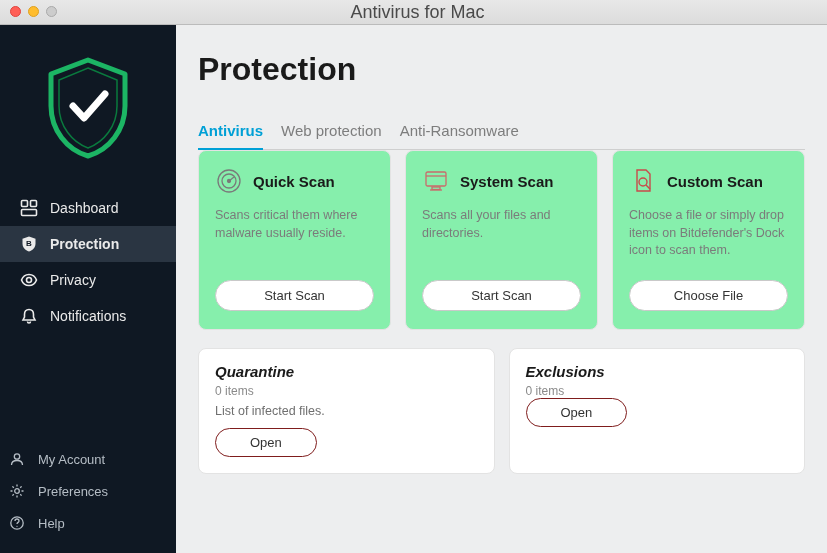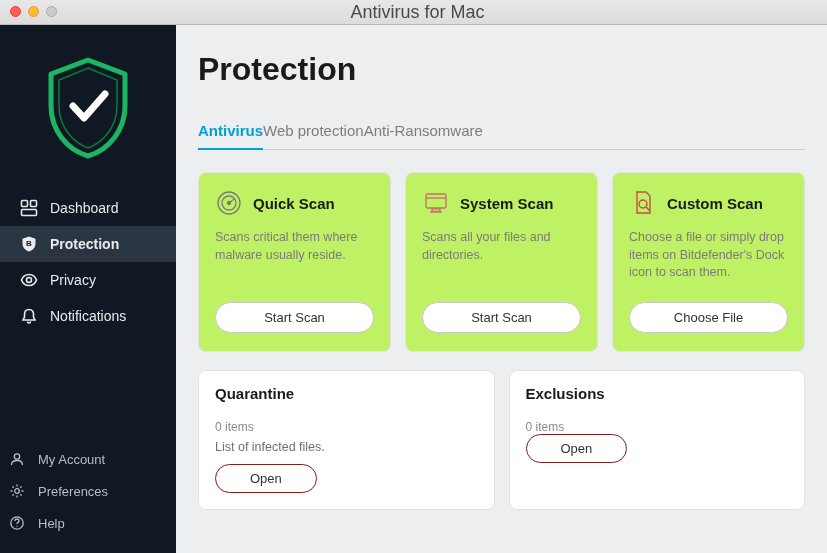--- a/index.html
+++ b/index.html
@@ -16,34 +16,34 @@
 .logo-area { height: 165px; display: flex; align-items: center; justify-content: center; }
 .shield-logo { width: 90px; height: 104px; }
 .nav { flex: 1; }
 .nav-item, .bottom-item { display: flex; align-items: center; gap: 12px; padding: 9px 20px; font-size: 14px; color: #eaeaea; cursor: pointer; }
 .nav-item.active { background: #2a3542; font-weight: 600; }
 .nav-icon { width: 18px; height: 18px; display: inline-flex; align-items: center; justify-content: center; flex-shrink: 0; }
 .bottom-nav { padding-bottom: 14px; }
 .bottom-item { font-size: 13px; color: #b5bdc5; padding: 7px 8px; }
 .main { flex: 1; background: #edeeef; overflow-y: auto; padding: 26px 22px 20px 22px; }
 .page-title { font-size: 32px; font-weight: 700; color: #1a1a1a; margin-bottom: 28px; }
-.tabs { display: flex; border-bottom: 1px solid #cfcfcf; margin-bottom: 22px; }
+.tabs { display: flex; gap: 18px; border-bottom: 1px solid #cfcfcf; }
 .tab { padding: 6px 0 10px 0; font-size: 15px; color: #7d7d7d; cursor: pointer; position: relative; }
 .tab.active { color: #00a0d6; font-weight: 600; }
 .tab.active::after { content: ""; position: absolute; left: 0; right: 0; bottom: -1px; height: 2px; background: #00a0d6; }
 .cards-row { display: flex; gap: 14px; margin-bottom: 18px; }
-.card { background: #bef264; border: 1px solid #e3e3e3; border-radius: 8px; padding: 16px 16px 18px 16px; flex: 1; display: flex; flex-direction: column; }
+.card { background: #86efac; border: 1px solid #e3e3e3; border-radius: 8px; padding: 16px 16px 18px 16px; flex: 1; display: flex; flex-direction: column; }
 .card-head { display: flex; align-items: center; gap: 10px; margin-bottom: 12px; }
 .card-icon { width: 28px; height: 28px; display: inline-flex; align-items: center; justify-content: center; }
 .card-title { font-size: 15px; font-weight: 700; color: #1a1a1a; }
 .card-desc { font-size: 12.5px; color: #7b7b7b; line-height: 1.4; flex: 1; margin-bottom: 20px; }
 .card-btn { border: 1px solid #c9c9c9; background: #fff; border-radius: 18px; padding: 7px 0; font-size: 13px; cursor: pointer; width: 100%; color: #333; }
 .dual-row { display: flex; gap: 14px; }
 .wide-card { background: #fff; border: 1px solid #e3e3e3; border-radius: 8px; padding: 14px 16px 16px 16px; flex: 1; }
-.wide-title { font-size: 15px; font-weight: 700; color: #1a1a1a; margin-bottom: 18px; }
+.wide-title { font-size: 15px; font-weight: 700; color: #1a1a1a; margin-bottom: 4px; font-style: italic; }
 .wide-sub { font-size: 12px; color: #8a8a8a; }
 .wide-desc { font-size: 12.5px; color: #6f6f6f; margin: 6px 0 10px 0; }
 .small-btn { border: 1px solid #7f1d1d; background: #fff; border-radius: 16px; padding: 6px 34px; font-size: 13px; cursor: pointer; color: #333; }
 </style>
 </head>
 <body>
 
 <div class="titlebar">
   <div class="traffic">
     <div class="dot red"></div>

